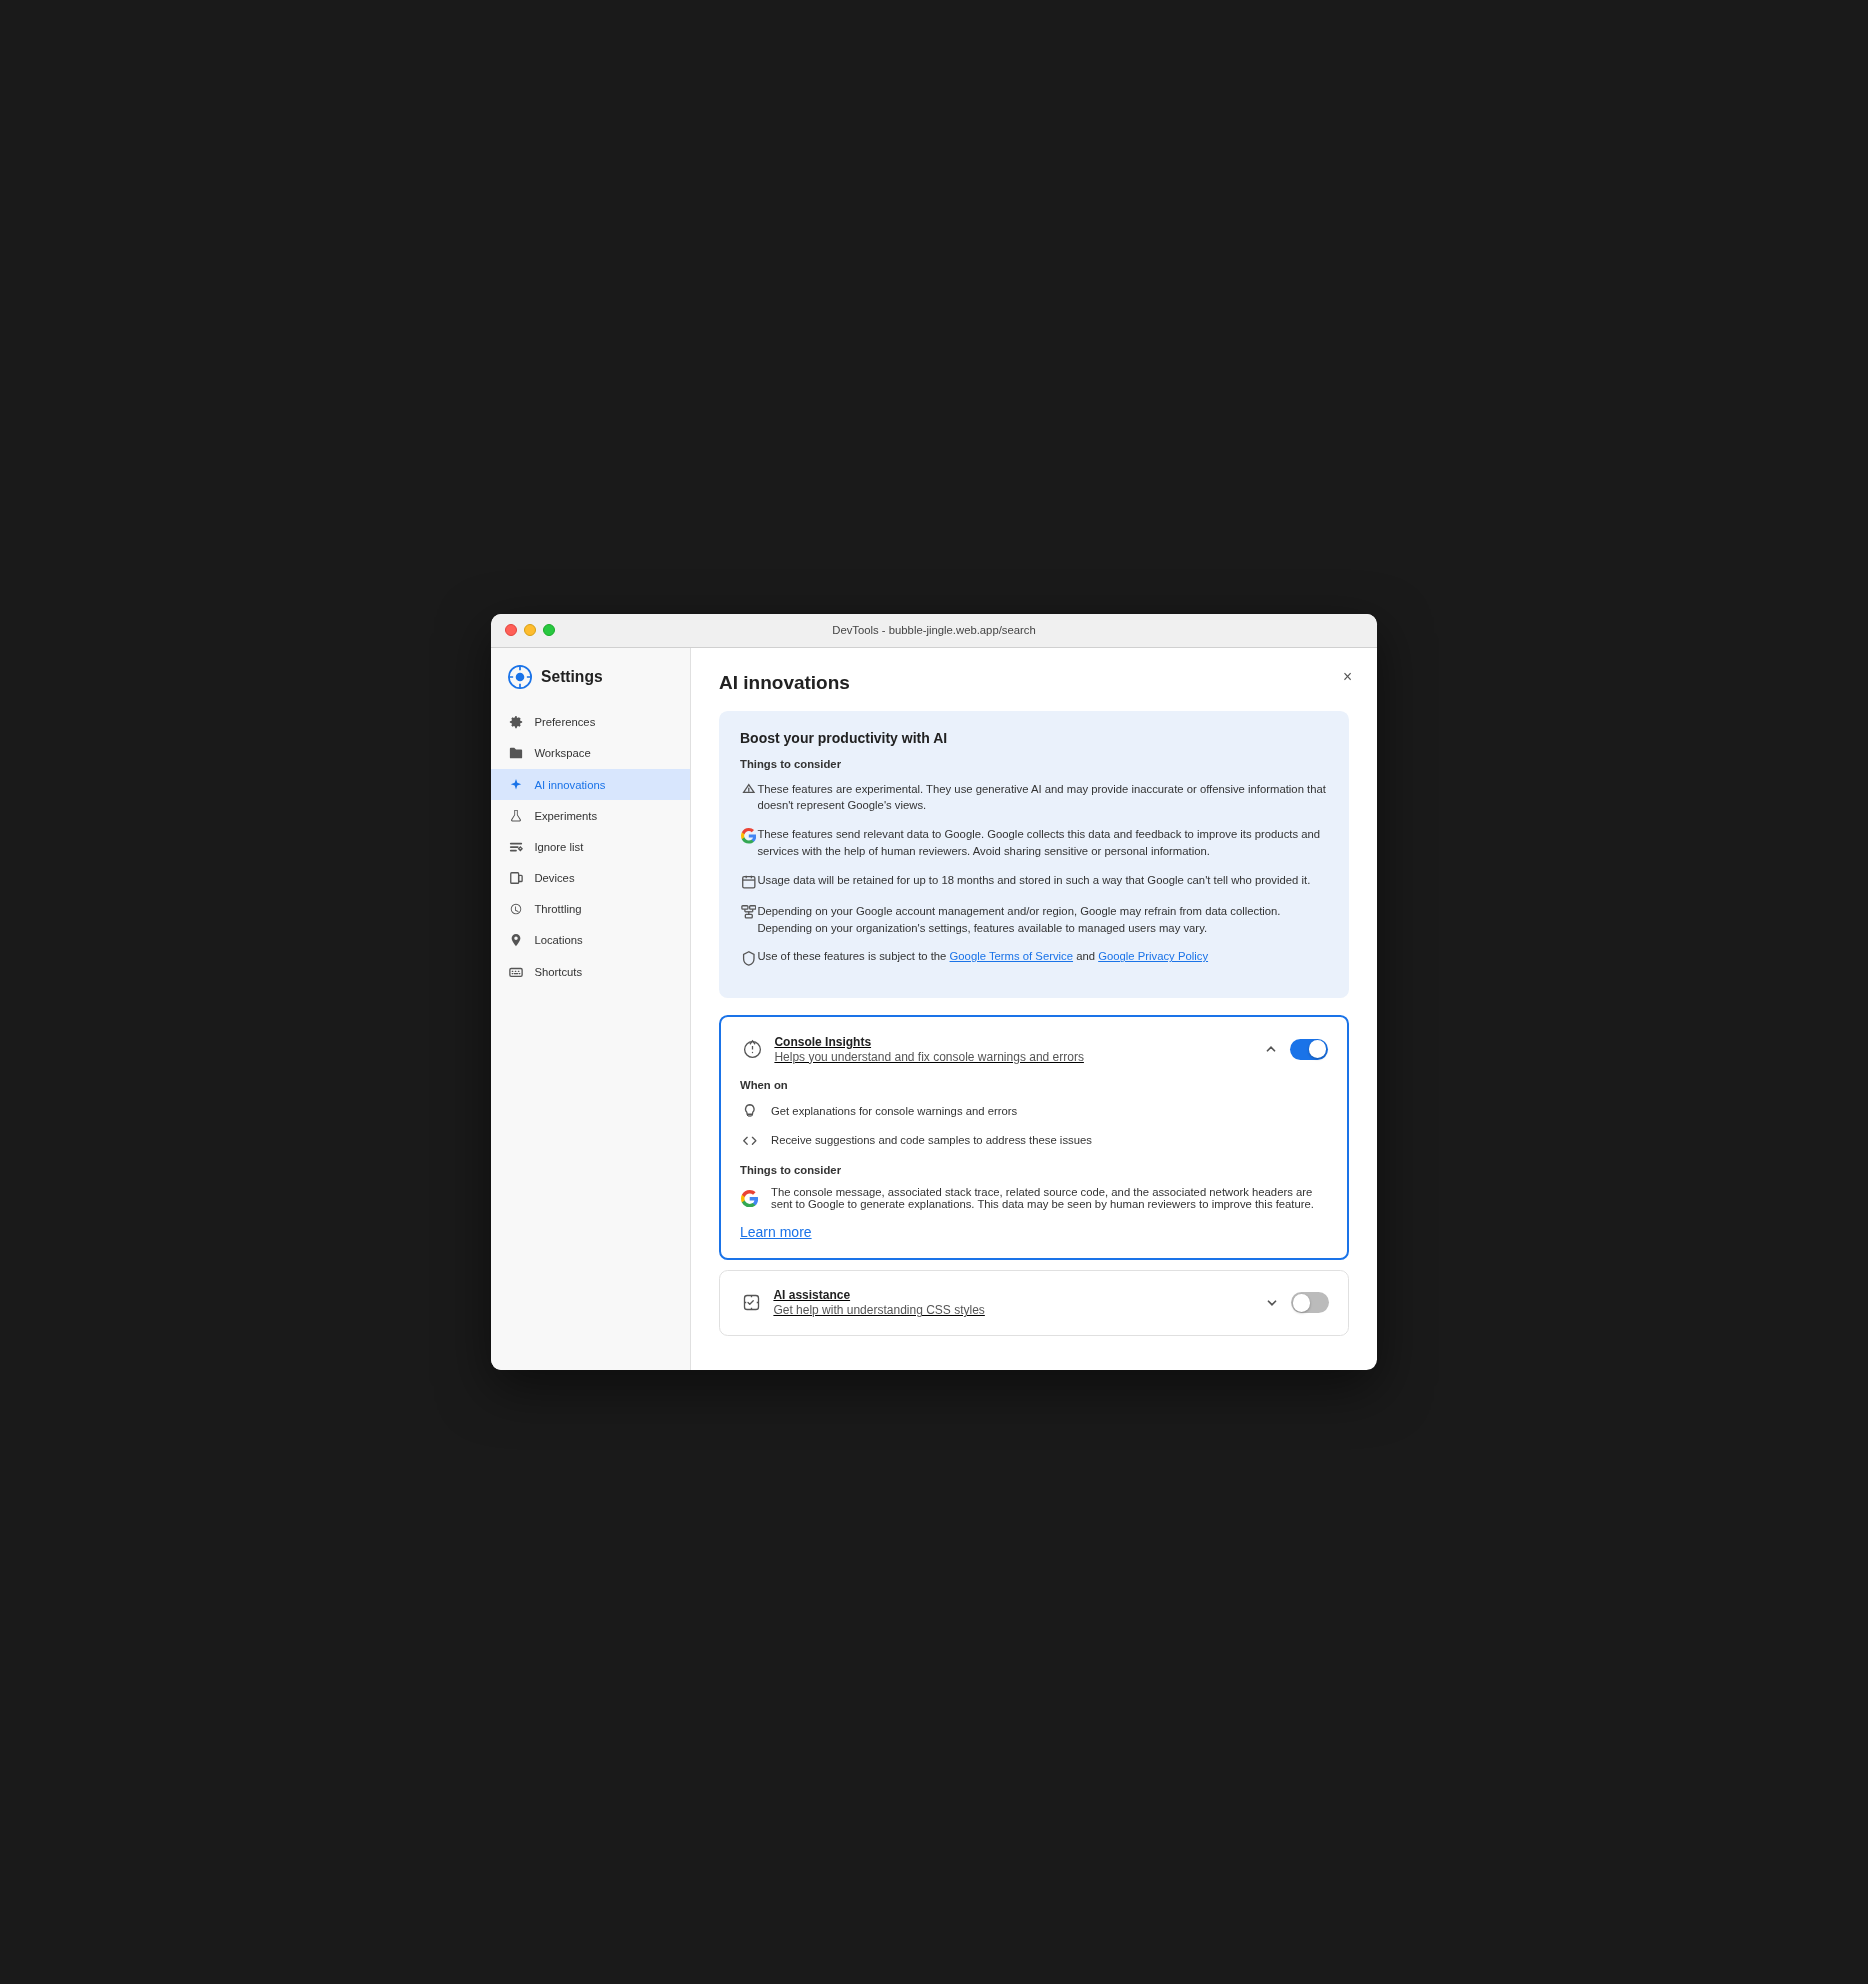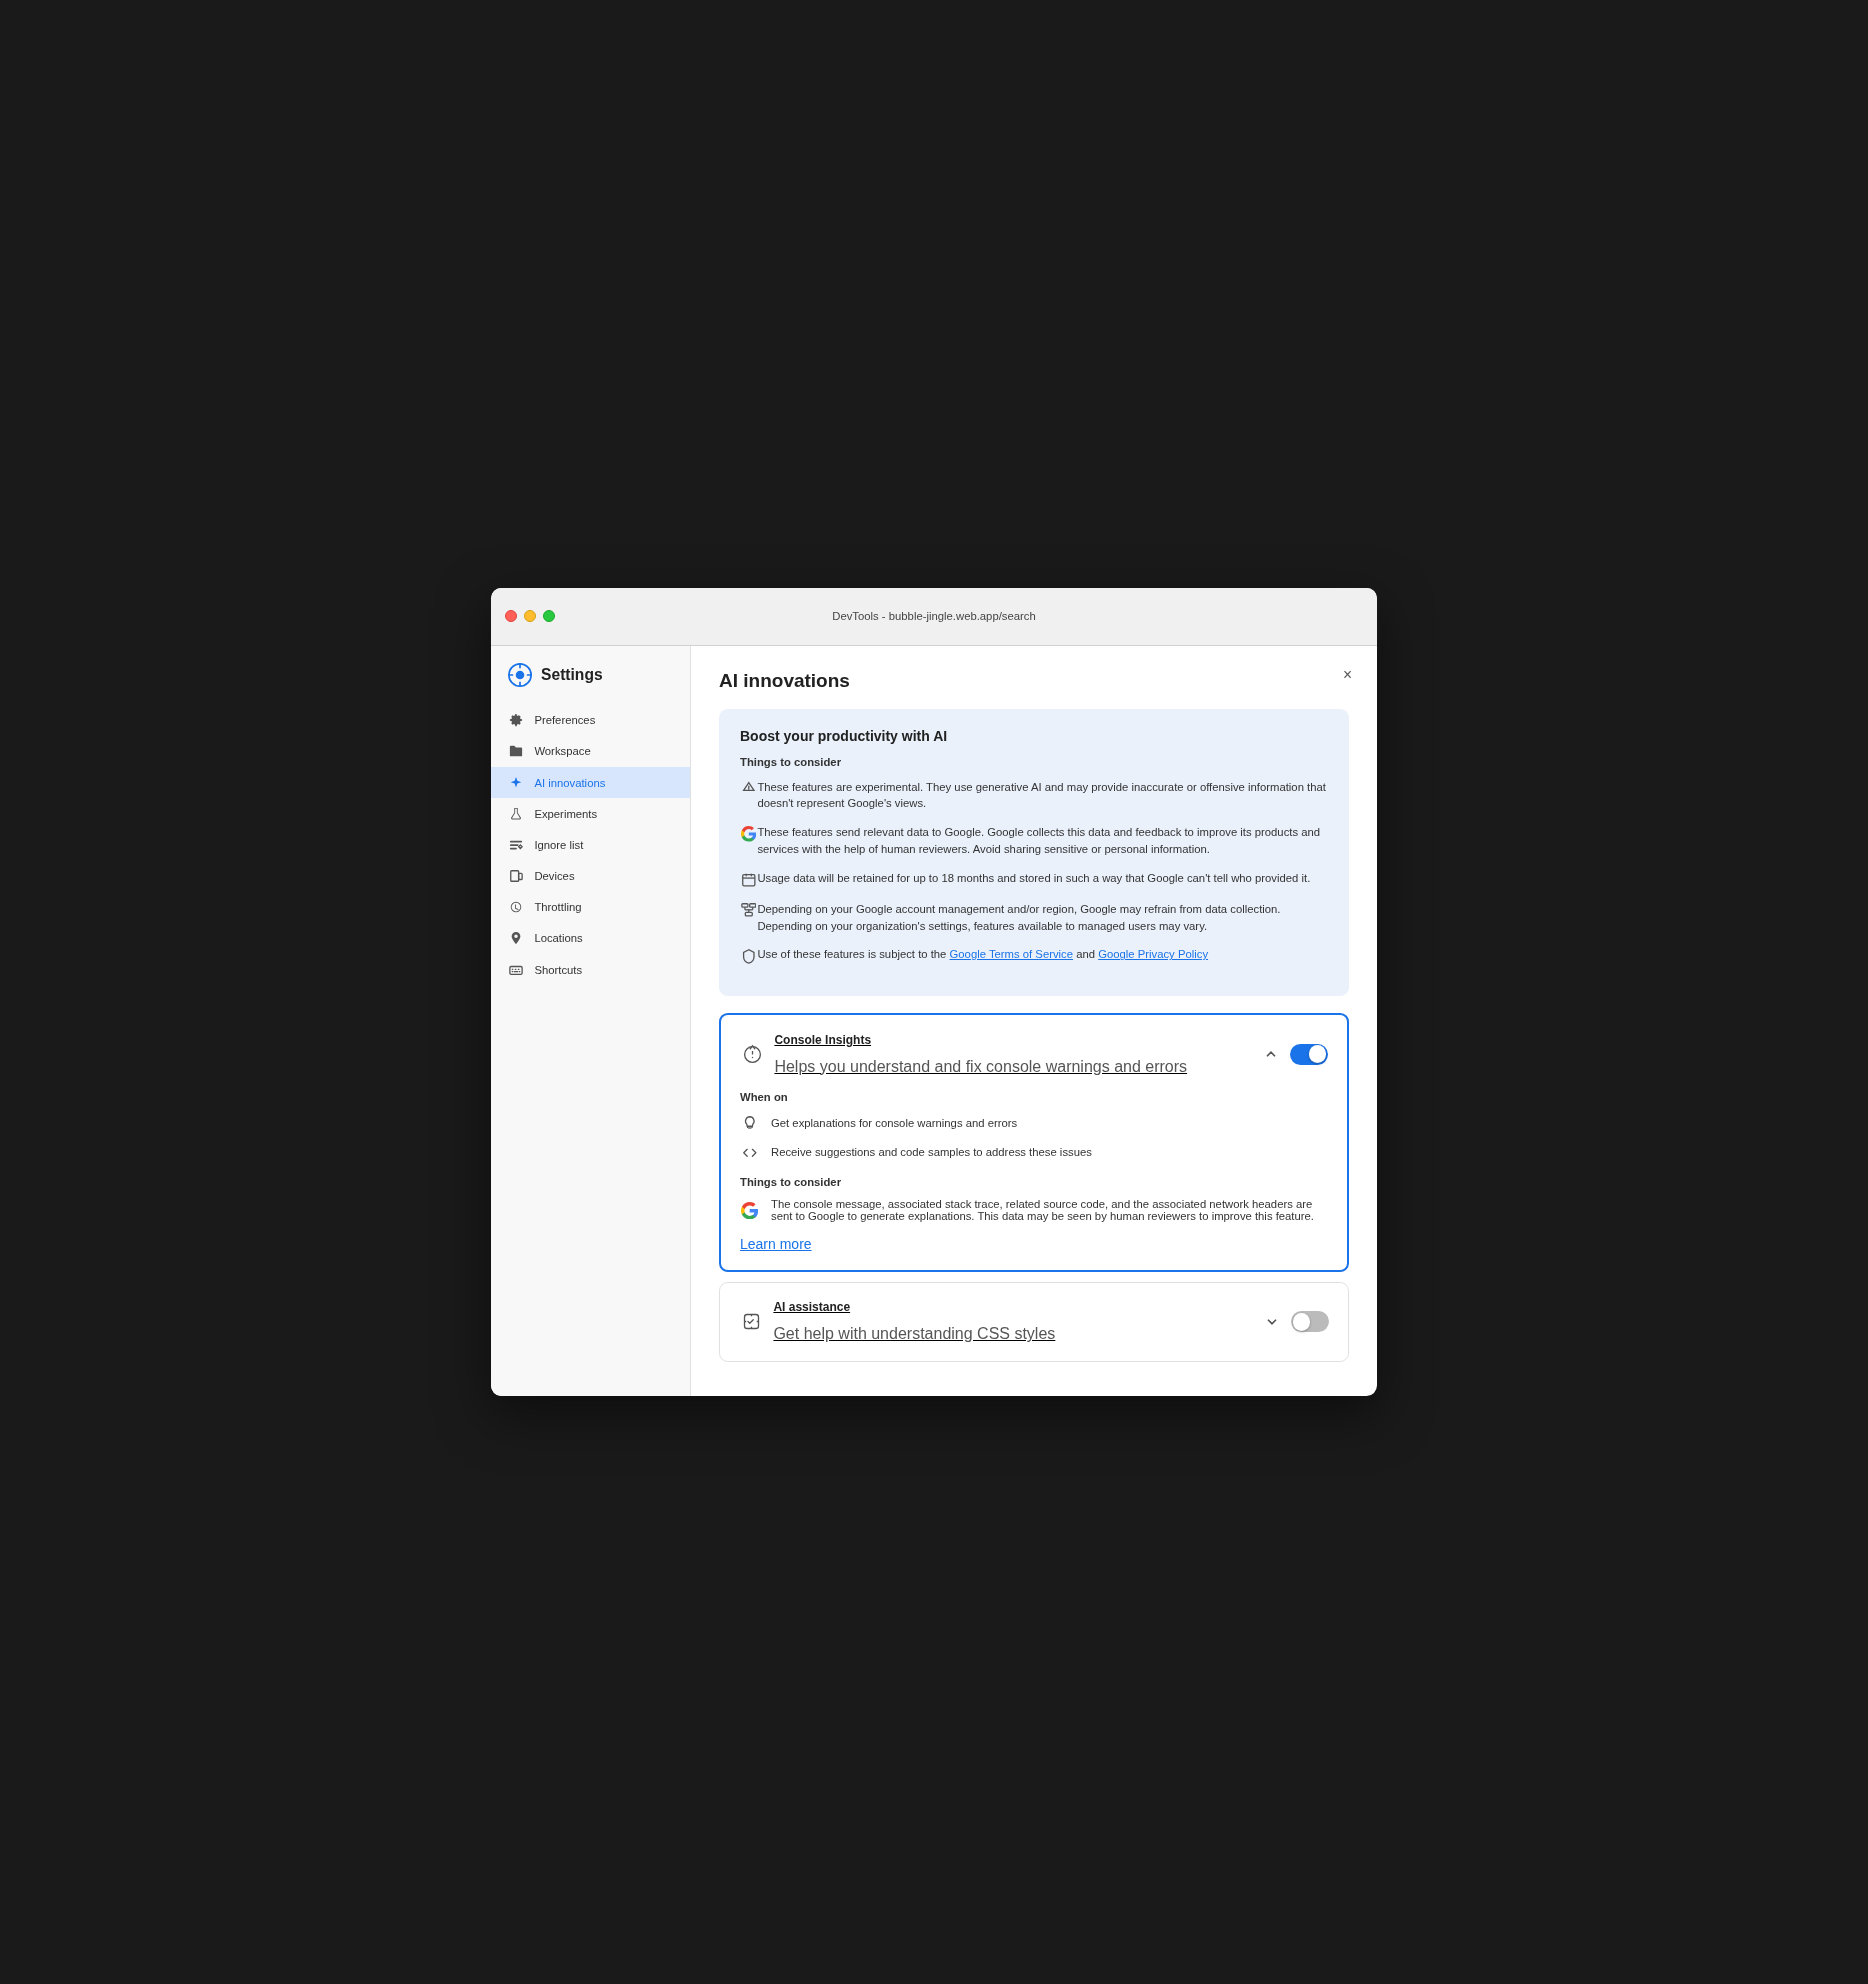--- a/index.html
+++ b/index.html
@@ -16,21 +16,21 @@
     .window {
       width: 886px;
       background: #ffffff;
       border-radius: 10.4px;
       box-shadow: 0 17.4px 52px rgba(0,0,0,0.5);
       overflow: hidden;
     }
 
     .titlebar {
       background: #f0f0f0;
-      height: 58px;
+      height: 34px;
       display: flex;
       align-items: center;
       padding: 0 14px;
       border-bottom: 0.9px solid #d0d0d0;
       position: relative;
     }
 
     .traffic-lights {
       display: flex;
       gap: 7px;
@@ -241,23 +241,23 @@
       color: #555;
     }
 
     .feature-title {
       font-size: 12px;
       font-weight: 600;
       color: #222;
     }
 
     .feature-desc {
-      font-size: 16px;
+      font-size: 12px;
       color: #555;
-      margin-top: 11px;
+      margin-top: 1px;
     }
 
     .chevron {
       width: 17.4px;
       height: 17.4px;
       display: flex;
       align-items: center;
       justify-content: center;
       color: #555;
       cursor: pointer;

